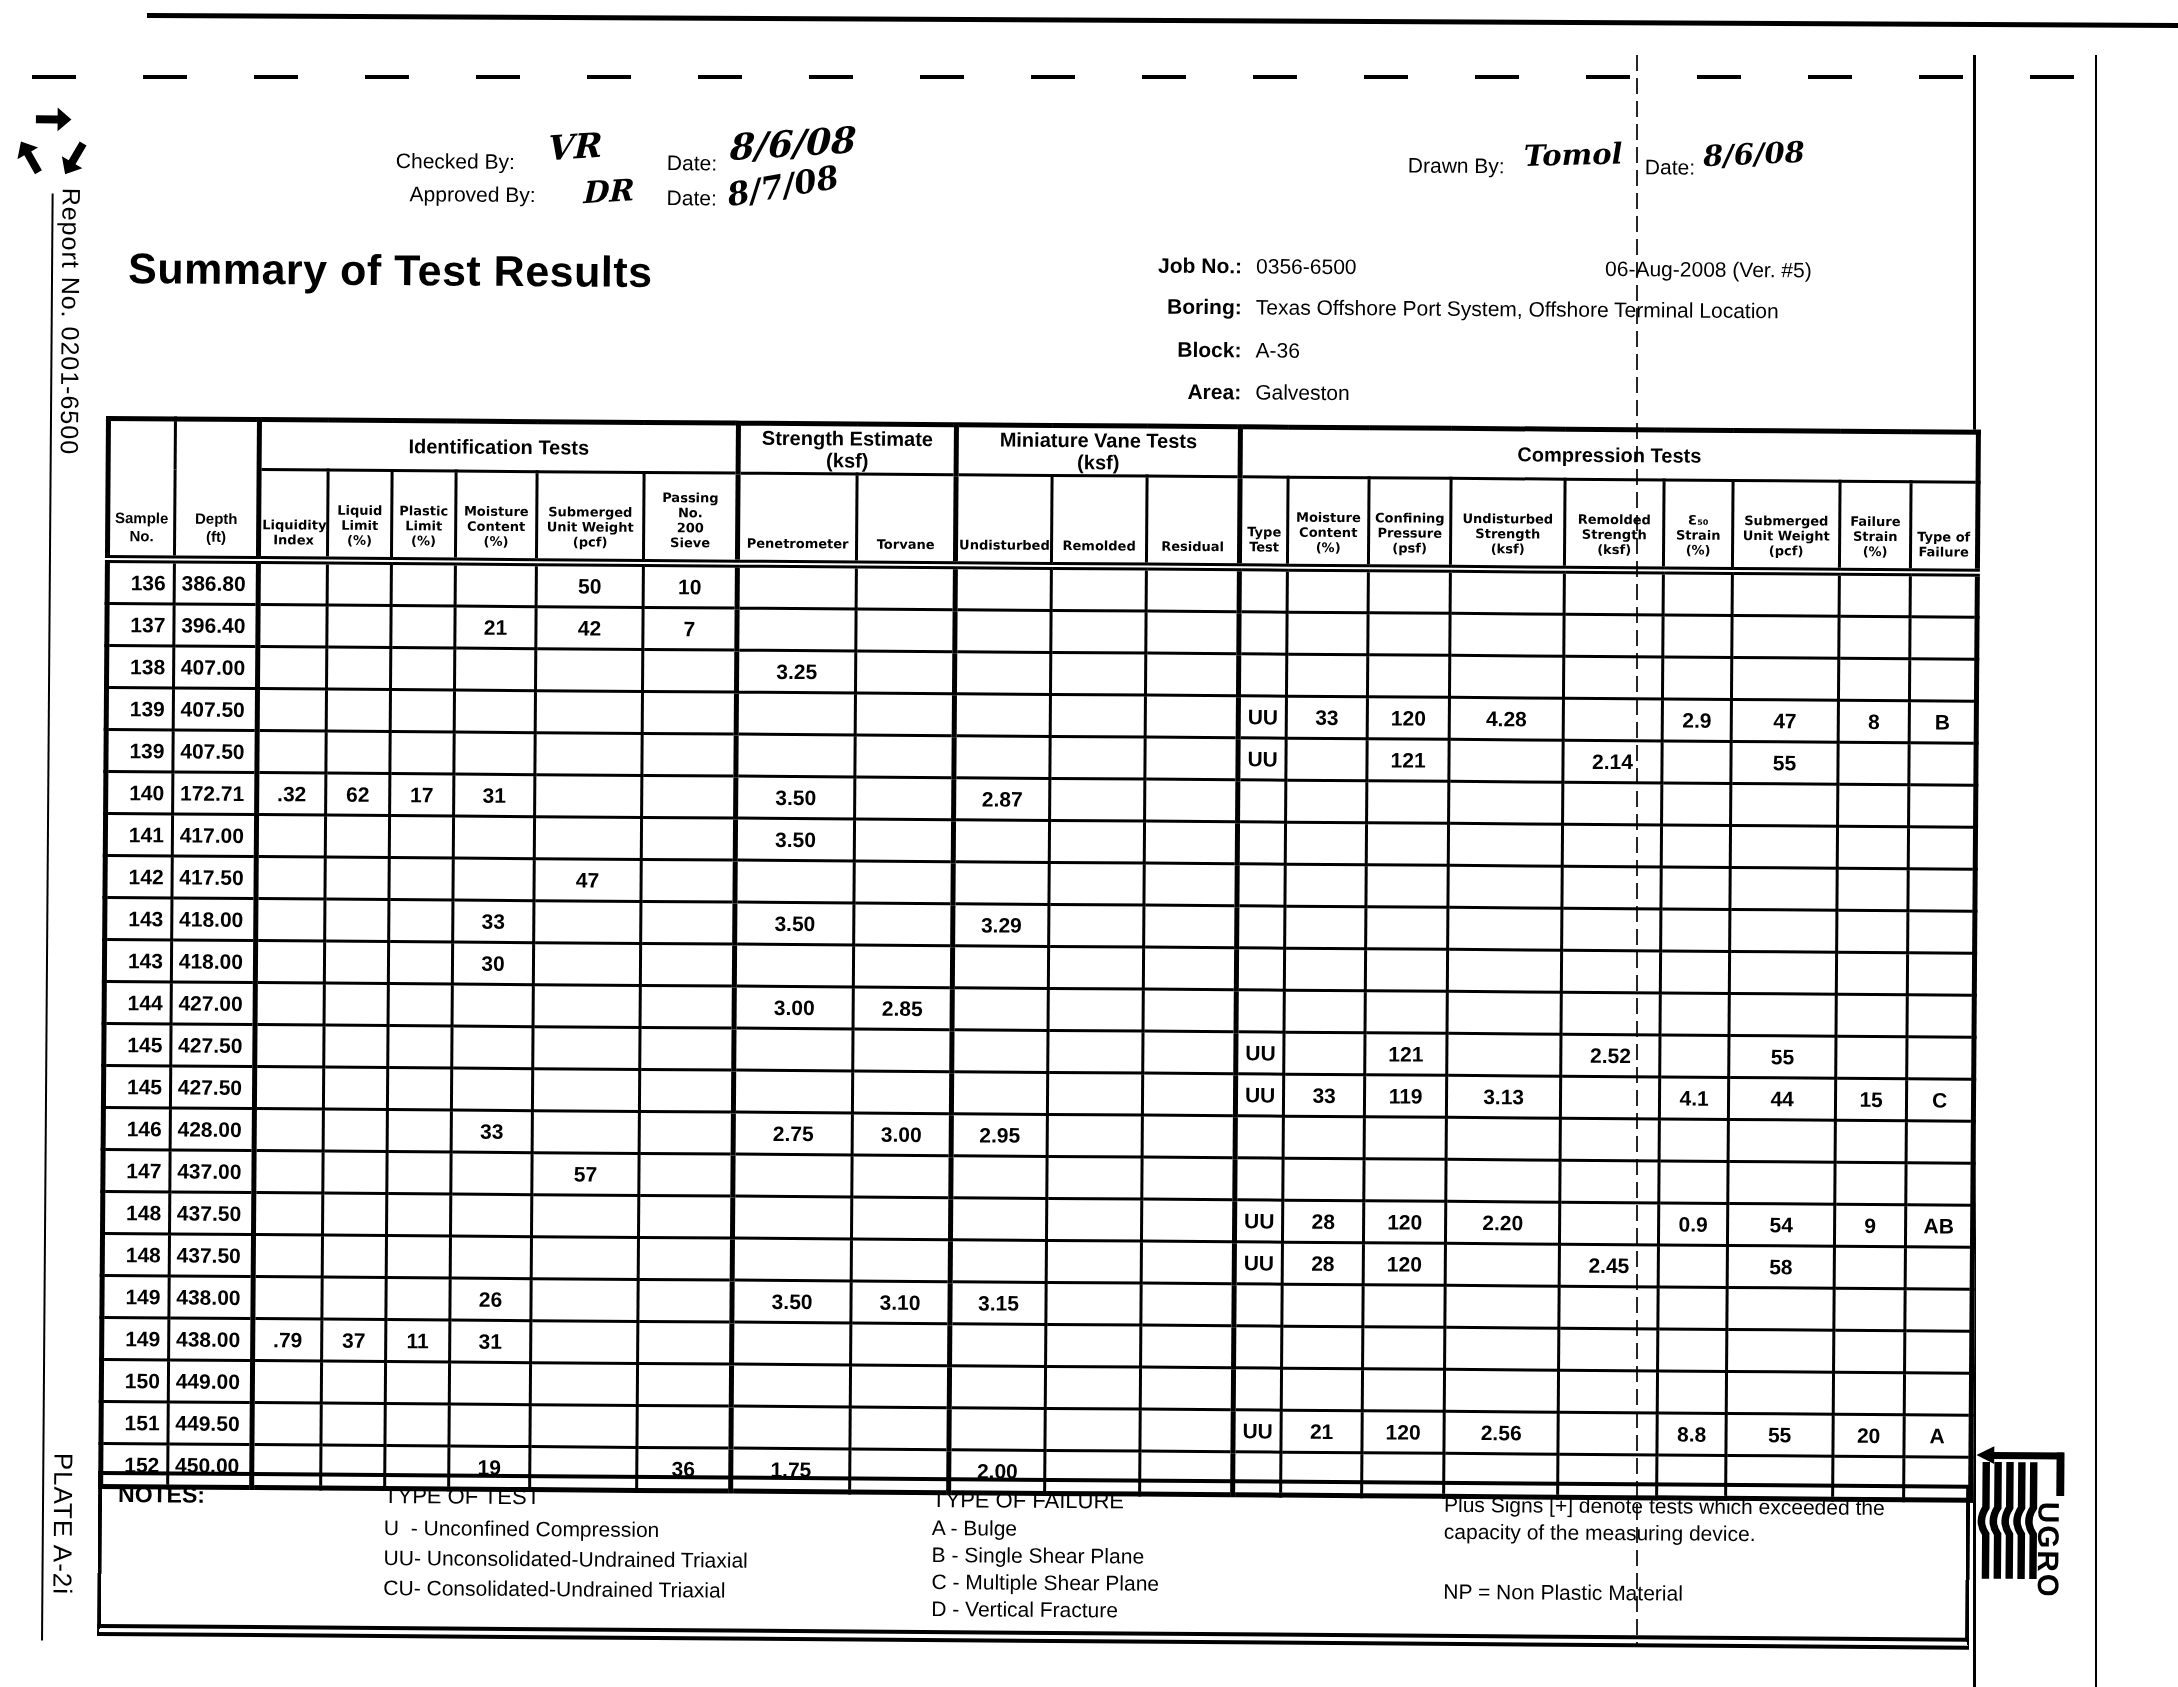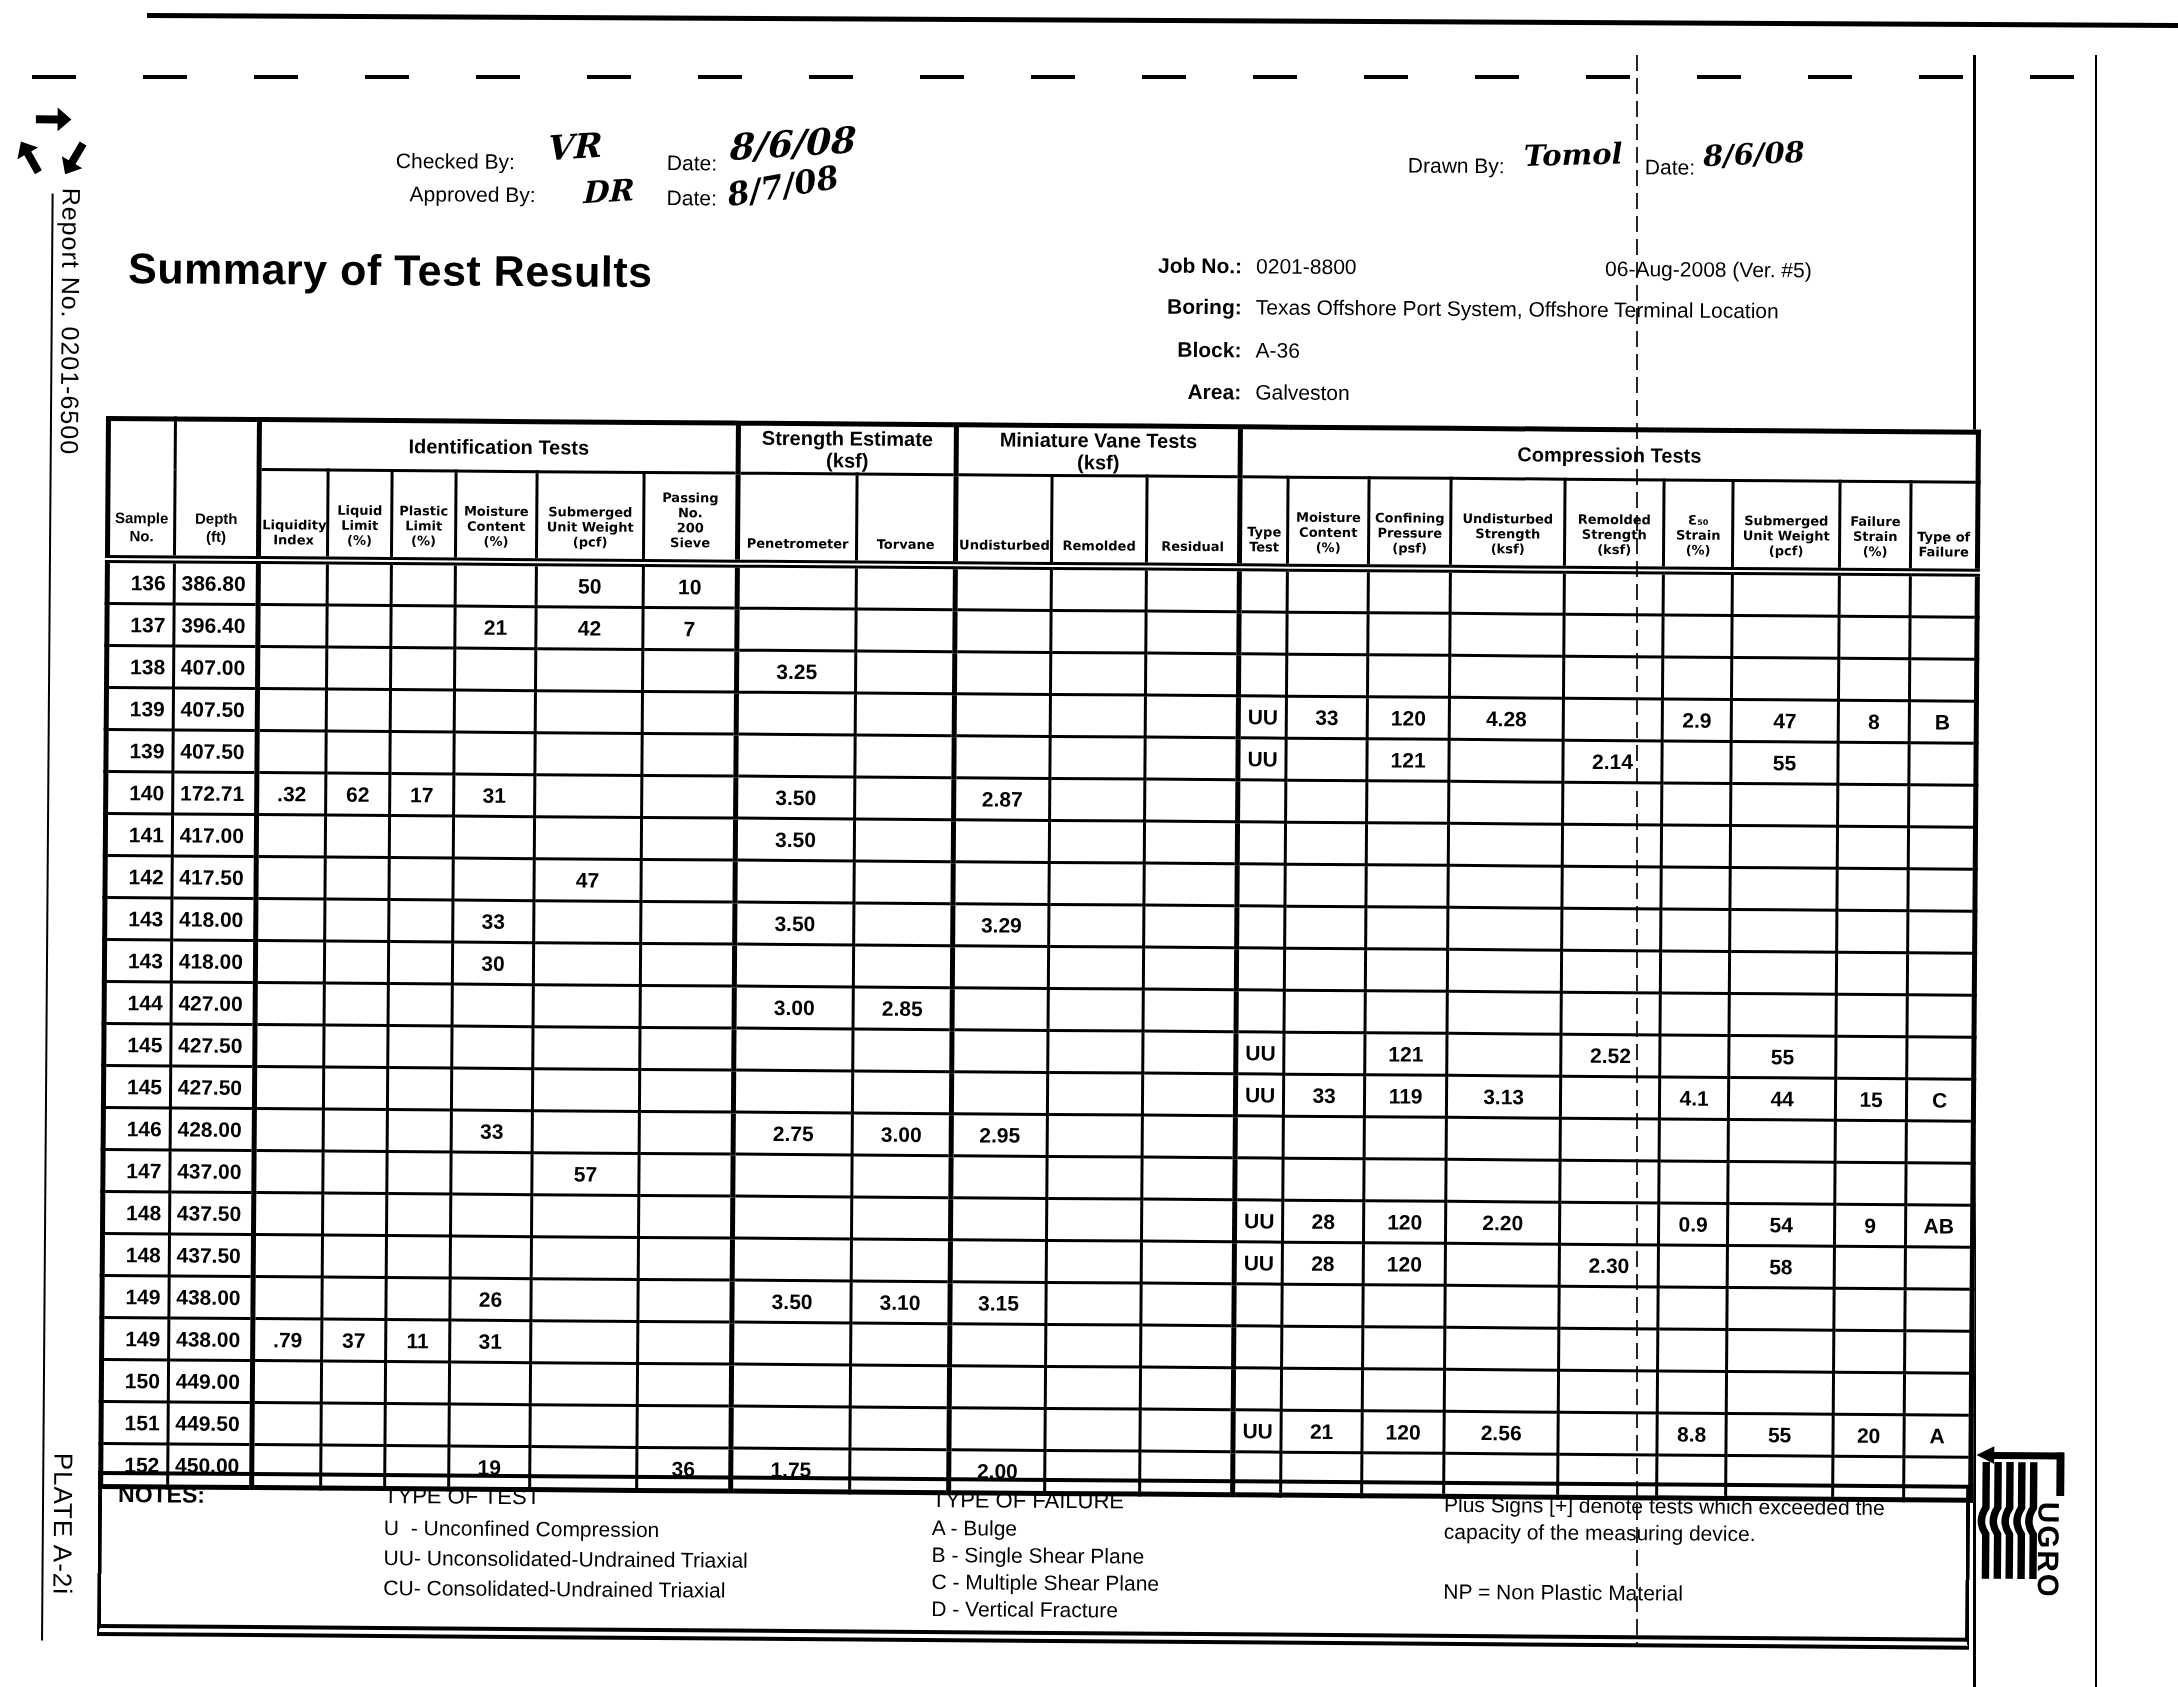--- a/index.html
+++ b/index.html
@@ -115,21 +115,21 @@
   <div class="abs hand" style="left:725px;top:162px;font-size:32px;transform:rotate(-10deg)">8/7/08</div>
 
   <div class="abs lbl" style="left:1406px;top:144px">Drawn By:</div>
   <div class="abs hand" style="left:1522px;top:127px;font-size:29px;transform:rotate(-2deg)">Tomol</div>
   <div class="abs lbl" style="left:1643px;top:144px">Date:</div>
   <div class="abs hand" style="left:1701px;top:125px;font-size:29px;transform:rotate(-3deg)">8/6/08</div>
 
   <div class="abs title">Summary of Test Results</div>
 
   <div class="abs info-label" style="top:246px">Job No.:</div>
-  <div class="abs info-value" style="top:246px">0201-8800</div>
+  <div class="abs info-value" style="top:246px">0356-6500</div>
   <div class="abs ver">06-Aug-2008  (Ver. #5)</div>
 
   <div class="abs info-label" style="top:287px">Boring:</div>
   <div class="abs info-value" style="top:287px">Texas Offshore Port System, Offshore Terminal Location</div>
 
   <div class="abs info-label" style="top:330px">Block:</div>
   <div class="abs info-value" style="top:330px">A-36</div>
 
   <div class="abs info-label" style="top:372px">Area:</div>
   <div class="abs info-value" style="top:372px">Galveston</div>
@@ -620,21 +620,21 @@
             <td class=""></td>
             <td class="gs"></td>
             <td class=""></td>
             <td class="gs"></td>
             <td class=""></td>
             <td class=""></td>
             <td class="gs">UU</td>
             <td class="">28</td>
             <td class="">120</td>
             <td class=""></td>
-            <td class="">2.30</td>
+            <td class="">2.45</td>
             <td class=""></td>
             <td class="">58</td>
             <td class=""></td>
             <td class=""></td>
           </tr>
           <tr>
             <td class="c-sample ">149</td>
             <td class="c-depth ">438.00</td>
             <td class="gs"></td>
             <td class=""></td>

